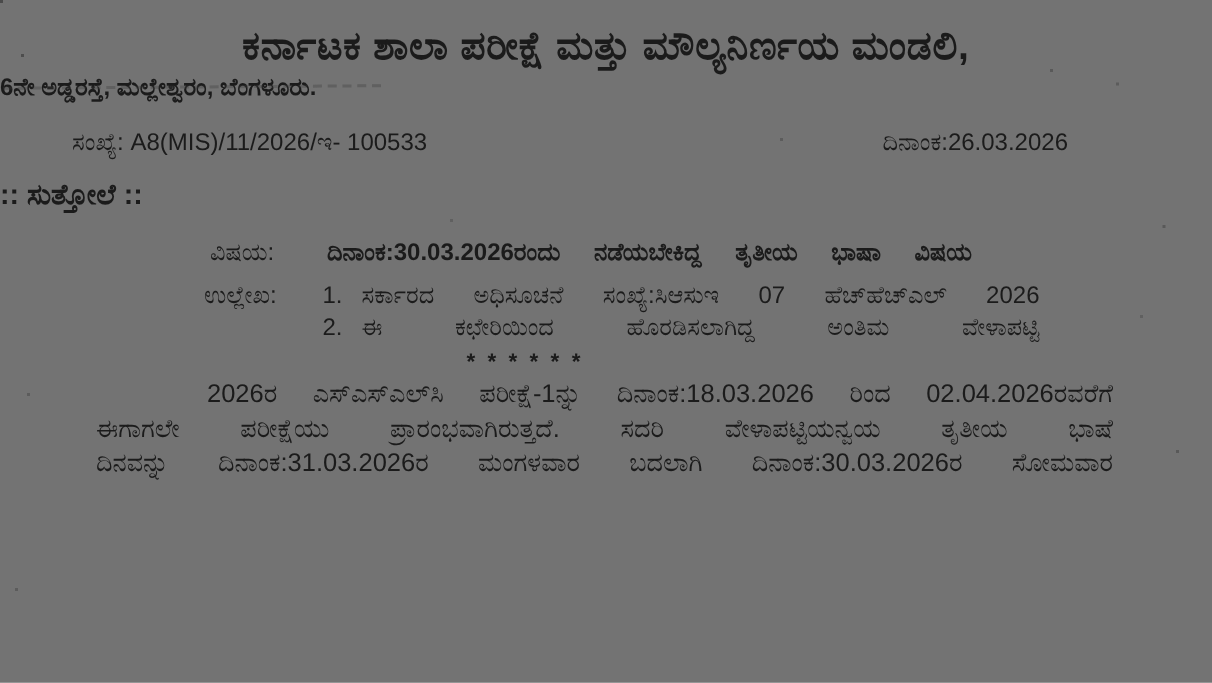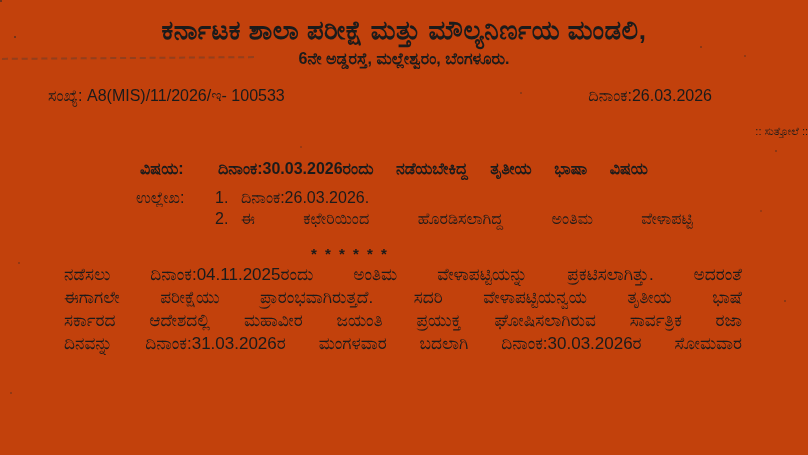--- a/index.html
+++ b/index.html
@@ -5,21 +5,21 @@
   html, body { margin: 0; padding: 0; }
   body {
     font-family: "Liberation Sans", sans-serif;
     background: #ffffff;
   }
   .page {
     position: relative;
     width: 808px;
     height: 455px;
     overflow: hidden;
-    background: #c2410c;
+    background: #737373;
     color: #1b1b1b;
     -webkit-font-smoothing: antialiased;
   }
   
   .scan-smudge {
     position: absolute;
     top: 57px; left: 2px;
     width: 252px; height: 0;
     border-top: 2px dashed rgba(60,60,60,0.35);
     transform: rotate(-0.4deg);
@@ -42,49 +42,49 @@
   }
   .org-name {
     padding-top: 12px;
     text-align: center;
     font-size: 26px;
     line-height: 36px;
     font-weight: 700;
     letter-spacing: 0.5px;
   }
   .org-address {
-    text-align: center;
+    text-align: left;
     font-size: 16px;
     line-height: 21px;
     font-weight: 700;
   }
   .meta-row {
     margin: 18px 96px 0 48px;
     display: flex;
     justify-content: space-between;
     font-size: 16px;
     line-height: 18px;
   }
   .doc-heading {
     margin-top: 16px;
-    text-align: right;
-    font-size: 11px;
+    text-align: left;
+    font-size: 19px;
     line-height: 20px;
-    font-weight: 400;
+    font-weight: 700;
   }
   .subject-row {
     margin: 17px 0 0 140px;
     display: flex;
     font-size: 16px;
     line-height: 21px;
   }
-  .subject-row .label { width: 78px; flex: none; font-weight: bold; }
+  .subject-row .label { width: 78px; flex: none; }
   .subject-row .content { width: 430px; flex: none; font-weight: bold; }
   .ref-row {
-    margin: 8px 0 16px 136px;
+    margin: 8px 0 4px 136px;
     display: flex;
     font-size: 16px;
     line-height: 21px;
   }
   .ref-row .label { width: 79px; flex: none; }
   .ref-items { width: 478px; flex: none; }
   .ref-item { display: flex; }
   .ref-item .num { width: 26px; flex: none; }
   .ref-item .txt { flex: 1; }
   .jline { text-align: justify; text-align-last: justify; }
@@ -127,34 +127,33 @@
       <div class="jline">ದಿನಾಂಕ:30.03.2026ರಂದು ನಡೆಯಬೇಕಿದ್ದ ತೃತೀಯ ಭಾಷಾ ವಿಷಯ</div>
     </div>
   </div>
 
   <div class="ref-row">
     <div class="label">ಉಲ್ಲೇಖ:</div>
     <div class="ref-items">
       <div class="ref-item">
         <div class="num">1.</div>
         <div class="txt">
-          <div>ದಿನಾಂಕ:26.03.2026.</div>
+          <div class="jline">ಸರ್ಕಾರದ ಅಧಿಸೂಚನೆ ಸಂಖ್ಯೆ:ಸಿಆಸುಇ 07 ಹೆಚ್‌ಹೆಚ್‌ಎಲ್ 2026</div>
         </div>
       </div>
       <div class="ref-item">
         <div class="num">2.</div>
         <div class="txt">
           <div class="jline">ಈ ಕಛೇರಿಯಿಂದ ಹೊರಡಿಸಲಾಗಿದ್ದ ಅಂತಿಮ ವೇಳಾಪಟ್ಟಿ</div>
         </div>
       </div>
     </div>
   </div>
 
   <div class="stars">* * * * * *</div>
 
   <div class="body-para">
-    <div class="jline">ನಡೆಸಲು ದಿನಾಂಕ:04.11.2025ರಂದು ಅಂತಿಮ ವೇಳಾಪಟ್ಟಿಯನ್ನು ಪ್ರಕಟಿಸಲಾಗಿತ್ತು. ಅದರಂತೆ</div>
+    <div class="jline indent">2026ರ ಎಸ್‌ಎಸ್‌ಎಲ್‌ಸಿ ಪರೀಕ್ಷೆ-1ನ್ನು ದಿನಾಂಕ:18.03.2026 ರಿಂದ 02.04.2026ರವರೆಗೆ</div>
     <div class="jline">ಈಗಾಗಲೇ ಪರೀಕ್ಷೆಯು ಪ್ರಾರಂಭವಾಗಿರುತ್ತದೆ. ಸದರಿ ವೇಳಾಪಟ್ಟಿಯನ್ವಯ ತೃತೀಯ ಭಾಷೆ</div>
-    <div class="jline">ಸರ್ಕಾರದ ಆದೇಶದಲ್ಲಿ ಮಹಾವೀರ ಜಯಂತಿ ಪ್ರಯುಕ್ತ ಘೋಷಿಸಲಾಗಿರುವ ಸಾರ್ವತ್ರಿಕ ರಜಾ</div>
     <div class="jline">ದಿನವನ್ನು ದಿನಾಂಕ:31.03.2026ರ ಮಂಗಳವಾರ ಬದಲಾಗಿ ದಿನಾಂಕ:30.03.2026ರ ಸೋಮವಾರ</div>
   </div>
 
 </div>
 
 </body></html>

